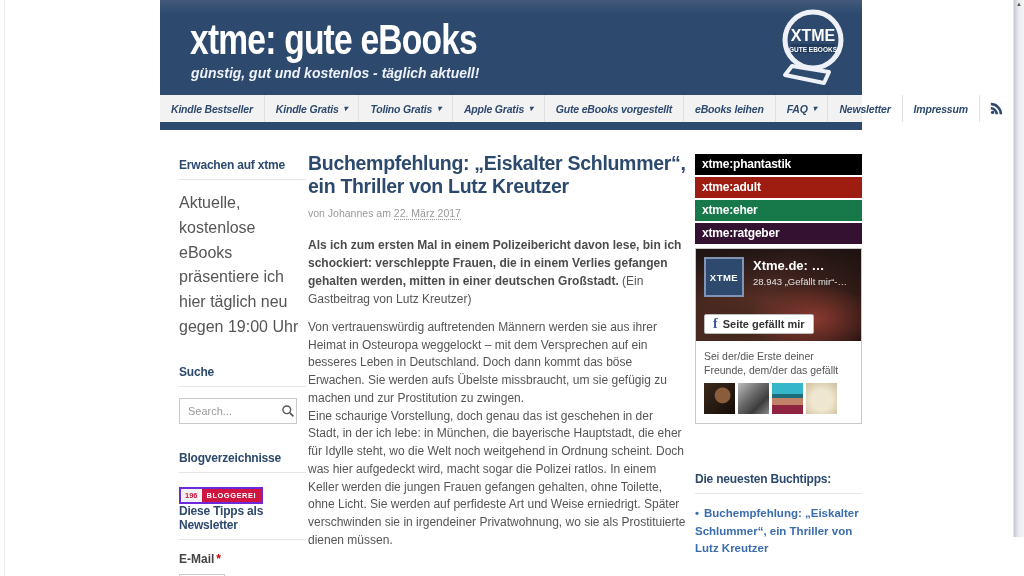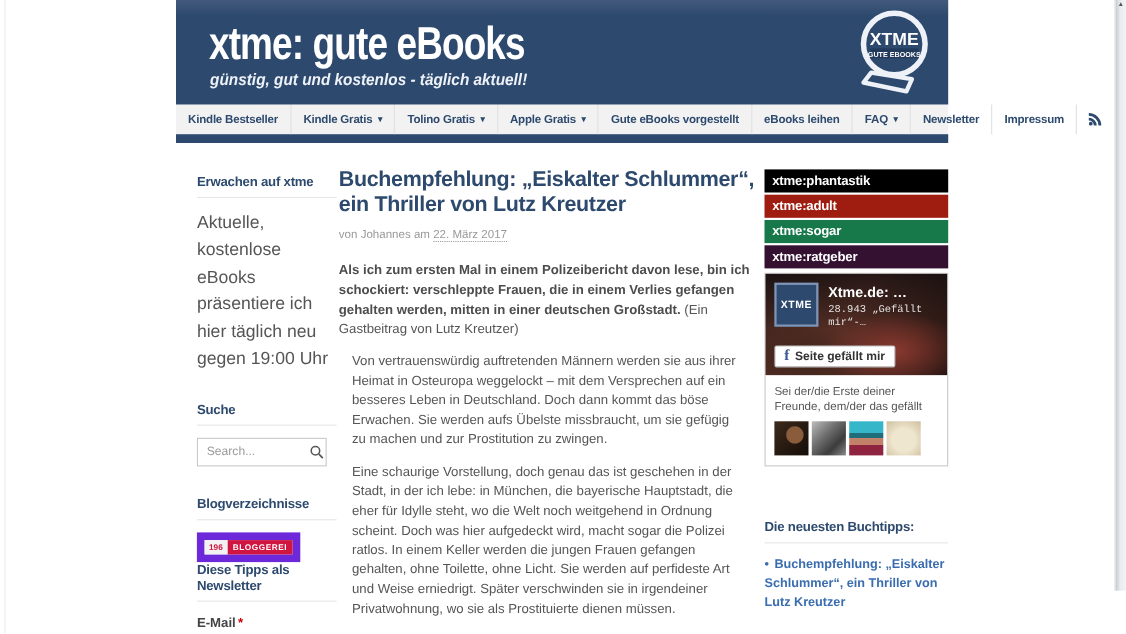--- a/index.html
+++ b/index.html
@@ -15,76 +15,76 @@
   .site-header { position:relative; height:95px; background:linear-gradient(180deg,#43597b 0,#2d4a6e 14px); }
   .site-title { position:absolute; left:30px; top:16px; font-size:42px; font-weight:bold; color:#fff;
                 transform:scaleX(.80); transform-origin:0 0; white-space:nowrap; letter-spacing:-1px; }
   .tagline { position:absolute; left:31px; top:64px; font-size:15px; font-style:italic; font-weight:bold;
              color:#eef2f8; transform:scaleX(.93); transform-origin:0 0; white-space:nowrap; }
   .logo { position:absolute; right:10px; top:4px; width:80px; height:90px; }
 
   
   .nav { display:flex; align-items:stretch; height:27px; background:#f2f2f2; }
   .nav-item { display:flex; align-items:center; padding:0 11px; border-right:1px solid #e0e0e0;
-              font-size:10.5px; font-weight:bold; color:#2d4a6e; letter-spacing:-0.2px; cursor:pointer; white-space:nowrap; }
+              font-size:10.5px; font-weight:bold; color:#2d4a6e; letter-spacing:-0.2px; cursor:pointer; white-space:nowrap;font-style:italic; }
   .nav-item .caret { font-size:8px; margin-left:5px; color:#2d4a6e; }
   .nav-rss { margin-left:auto; display:flex; align-items:center; padding:0 10px; cursor:pointer; }
   .nav-stripe { height:8px; background:#2d4a6e; }
 
   
   .col-left  { position:absolute; left:19px;  top:158px; width:127px; }
   .col-main  { position:absolute; left:148px; top:152px; width:378px; }
   .col-right { position:absolute; left:535px; top:154px; width:167px; }
 
   .hd { font-size:12px; font-weight:bold; color:#2d4a6e; letter-spacing:-0.2px;
         padding-bottom:7px; border-bottom:1px solid #e6e6e6; margin-bottom:11px; }
 
   
   .side-text { font-size:16px; color:#555; line-height:1.55; }
   .search-wrap { position:relative; margin-top:4px; }
   .search-input { width:118px; height:26px; border:1px solid #c9c9c9; padding:0 24px 0 8px;
                   font-size:11px; color:#444; font-family:"Liberation Sans", sans-serif; }
   .search-input::placeholder { color:#9a9a9a; }
   .search-btn { position:absolute; right:11px; top:6px; width:14px; height:14px; background:none; border:none; cursor:pointer; }
-  .badge { display:inline-flex; border:7px solid #6d28d9; font-size:7.5px; font-weight:bold; line-height:11px; cursor:pointer; text-decoration:none; }
+  .badge { display:inline-flex; border:2px solid #6d28d9; font-size:7.5px; font-weight:bold; line-height:11px; cursor:pointer; text-decoration:none; }
   .badge .b-count { background:#f2f2f2; color:#cf1540; padding:1px 4px; }
   .badge .b-label { background:#cf1540; color:#fff; padding:1px 5px; letter-spacing:0.5px; }
   .form-label { font-size:12px; font-weight:bold; color:#444; margin-bottom:7px; line-height:1.35; }
   .req { color:#c00; margin-left:2px; }
   .text-input { width:46px; height:23px; border:1px solid #ccc; background:#fff; font-size:11px; padding:0 4px;
                 font-family:"Liberation Sans", sans-serif; }
 
   
   .article-title { font-size:19.5px; line-height:1.2; font-weight:bold; color:#2d4a6e; letter-spacing:-0.3px; cursor:pointer; }
   .byline { margin-top:8px; font-size:10.5px; color:#999; }
   .byline .date { border-bottom:1px dotted #999; cursor:pointer; }
   .intro { margin-top:17px; font-size:12px; line-height:1.5; color:#555; }
   .intro strong { color:#4c4c4c; }
   .article-body { margin-top:11px; font-size:12px; line-height:1.48; color:#555; }
-  .article-body p { margin:12px; }
+  .article-body p { margin:0; }
   .figure { float:left; width:124px; margin:3px 14px 3px 0; border:1px solid #ddd; background:#fbfbfb;
             padding:3px 3px 0 3px; text-align:center; }
   .figure svg { display:block; }
   .figcaption { font-size:9.5px; color:#999; padding:5px 0 5px; }
 
   
   .cat-bar { height:21px; line-height:21px; margin-bottom:2px; padding-left:7px;
              color:#fff; font-size:12px; font-weight:bold; letter-spacing:-0.2px; cursor:pointer; }
   .fb-widget { margin-top:4px; border:1px solid #c9c9c9; background:#fff; }
   .fb-cover { position:relative; height:92px;
       background:
         radial-gradient(ellipse 90px 50px at 118px 70px, rgba(150,60,50,.85), rgba(0,0,0,0) 70%),
         radial-gradient(ellipse 70px 45px at 40px 80px, rgba(60,35,25,.9), rgba(0,0,0,0) 75%),
         linear-gradient(180deg, rgba(10,10,12,.72) 0, rgba(20,12,10,.25) 55%, rgba(0,0,0,.15)),
         linear-gradient(120deg,#4a2c24 0%,#6e3a2e 45%,#2a1713 100%); }
   .fb-profile { position:absolute; left:8px; top:8px; width:40px; height:40px; background:#2d4a6e;
                 border:2px solid #8294b5; color:#fff; display:flex; align-items:center; justify-content:center;
                 font-size:9.5px; font-weight:bold; letter-spacing:0.5px; }
   .fb-name { position:absolute; left:57px; top:9px; color:#fff; font-size:13px; font-weight:bold; cursor:pointer; }
-  .fb-likes { position:absolute; left:57px; top:27px; color:#e3e3e3; font-size:9.5px;font-family:Liberation Mono, monospace; }
+  .fb-likes { position:absolute; left:57px; top:27px; color:#e3e3e3; font-size:9.5px; }
   .fb-like-btn { position:absolute; left:8px; bottom:7px; display:flex; align-items:center; gap:5px;
                  background:#fff; border:1px solid #bdbdbd; border-radius:2px; padding:3px 8px;
                  font-size:11px; font-weight:bold; color:#333; cursor:pointer; font-family:"Liberation Sans", sans-serif; }
   .fb-f { color:#3b5998; font-family:"Liberation Serif", serif; font-weight:bold; font-size:14px; line-height:10px; }
   .fb-lower { padding:8px 8px 9px; }
   .fb-friends-text { font-size:10.5px; color:#555; line-height:1.35; }
   .fb-avatars { display:flex; gap:3px; margin-top:6px; }
   .fb-avatars .av { width:31px; height:31px; }
   .av1 { background:radial-gradient(circle at 60% 40%, #8a5c3c 0 28%, rgba(0,0,0,0) 32%), linear-gradient(135deg,#3c2a1c,#140d08); }
   .av2 { background:linear-gradient(135deg,#bdbdbd 0%,#6e6e6e 40%,#3c3c3c 70%,#8a8a8a 100%); }
@@ -205,21 +205,21 @@
       <div class="article-body">
         <p>Von vertrauenswürdig auftretenden Männern werden sie aus ihrer Heimat in Osteuropa weggelockt – mit dem Versprechen auf ein besseres Leben in Deutschland. Doch dann kommt das böse Erwachen. Sie werden aufs Übelste missbraucht, um sie gefügig zu machen und zur Prostitution zu zwingen.</p>
         <p>Eine schaurige Vorstellung, doch genau das ist geschehen in der Stadt, in der ich lebe: in München, die bayerische Hauptstadt, die eher für Idylle steht, wo die Welt noch weitgehend in Ordnung scheint. Doch was hier aufgedeckt wird, macht sogar die Polizei ratlos. In einem Keller werden die jungen Frauen gefangen gehalten, ohne Toilette, ohne Licht. Sie werden auf perfideste Art und Weise erniedrigt. Später verschwinden sie in irgendeiner Privatwohnung, wo sie als Prostituierte dienen müssen.</p>
 
       </div>
     </div>
 
     <div class="col-right">
       <div class="cat-bar" style="background-color: rgb(0, 0, 0);">xtme:phantastik</div>
       <div class="cat-bar" style="background-color: rgb(158, 29, 16);">xtme:adult</div>
-      <div class="cat-bar" style="background-color: rgb(23, 120, 74);">xtme:sogar</div>
+      <div class="cat-bar" style="background-color: rgb(23, 120, 74);">xtme:eher</div>
       <div class="cat-bar" style="background-color: rgb(52, 16, 49);">xtme:ratgeber</div>
 
       <div class="fb-widget">
         <div class="fb-cover">
           <div class="fb-profile">XTME</div>
           <div class="fb-name">Xtme.de: …</div>
           <div class="fb-likes">28.943 „Gefällt mir“-…</div>
           <button class="fb-like-btn">
             <span class="fb-f">f</span>
             <span>Seite gefällt mir</span>

